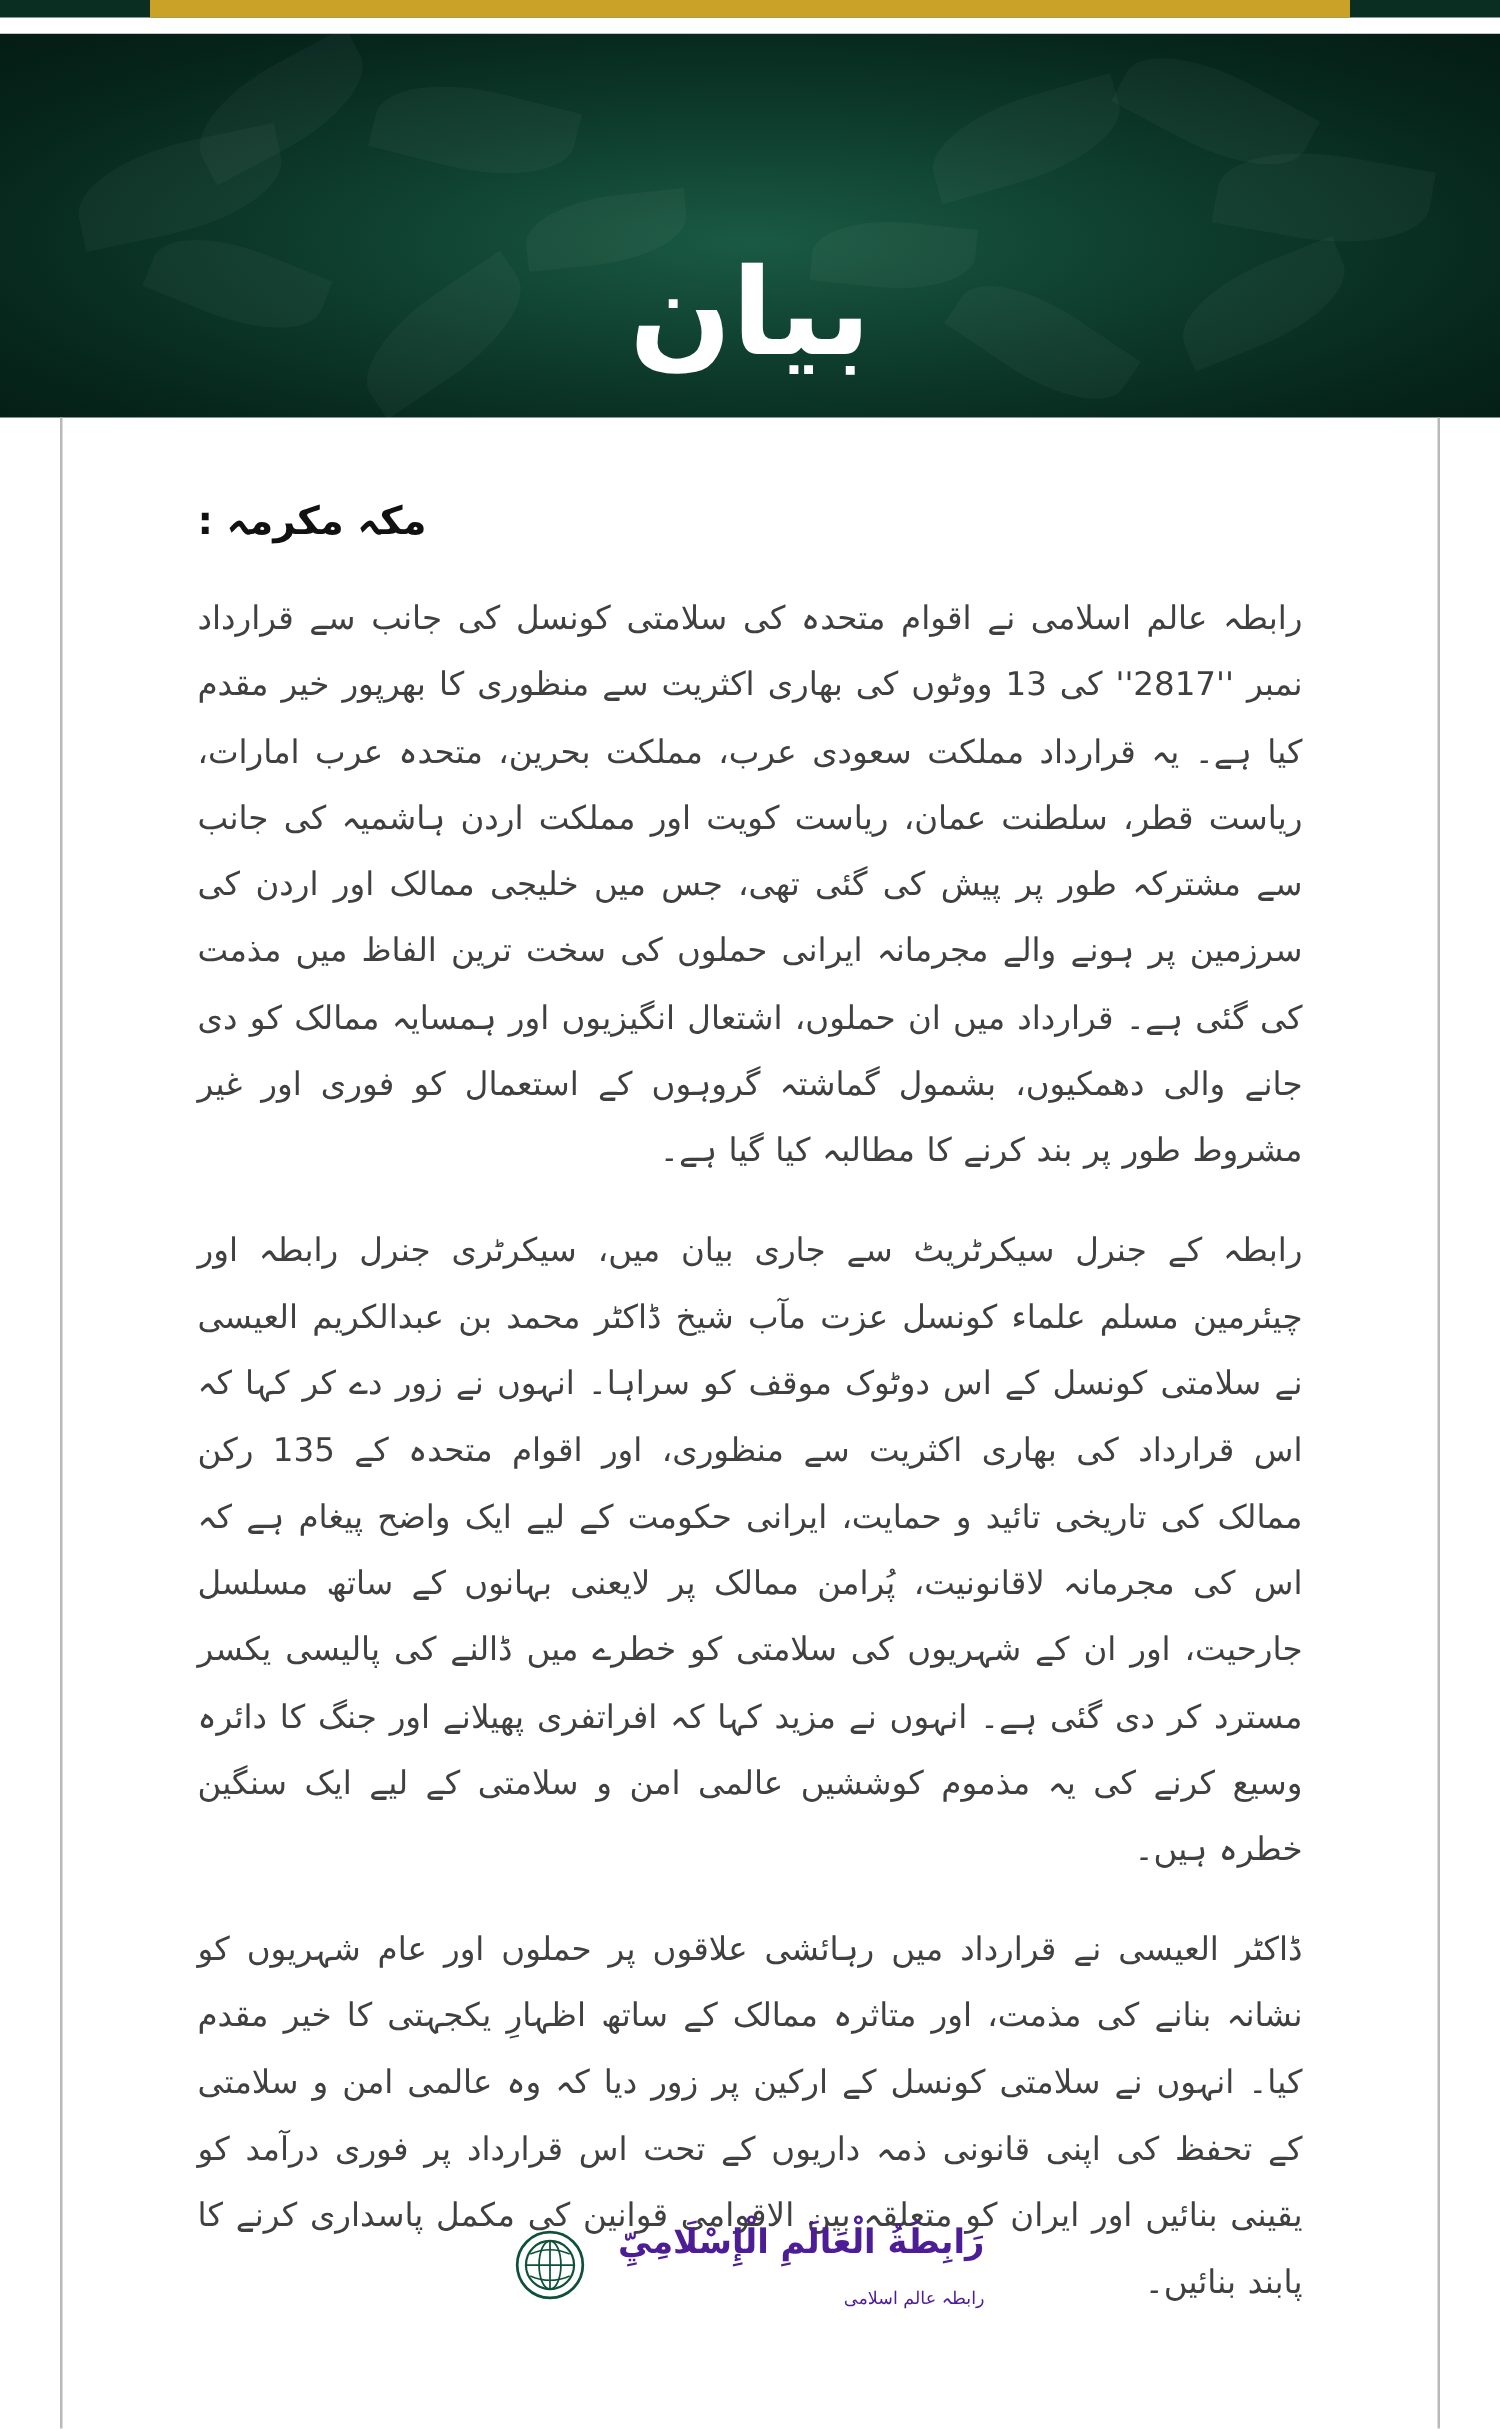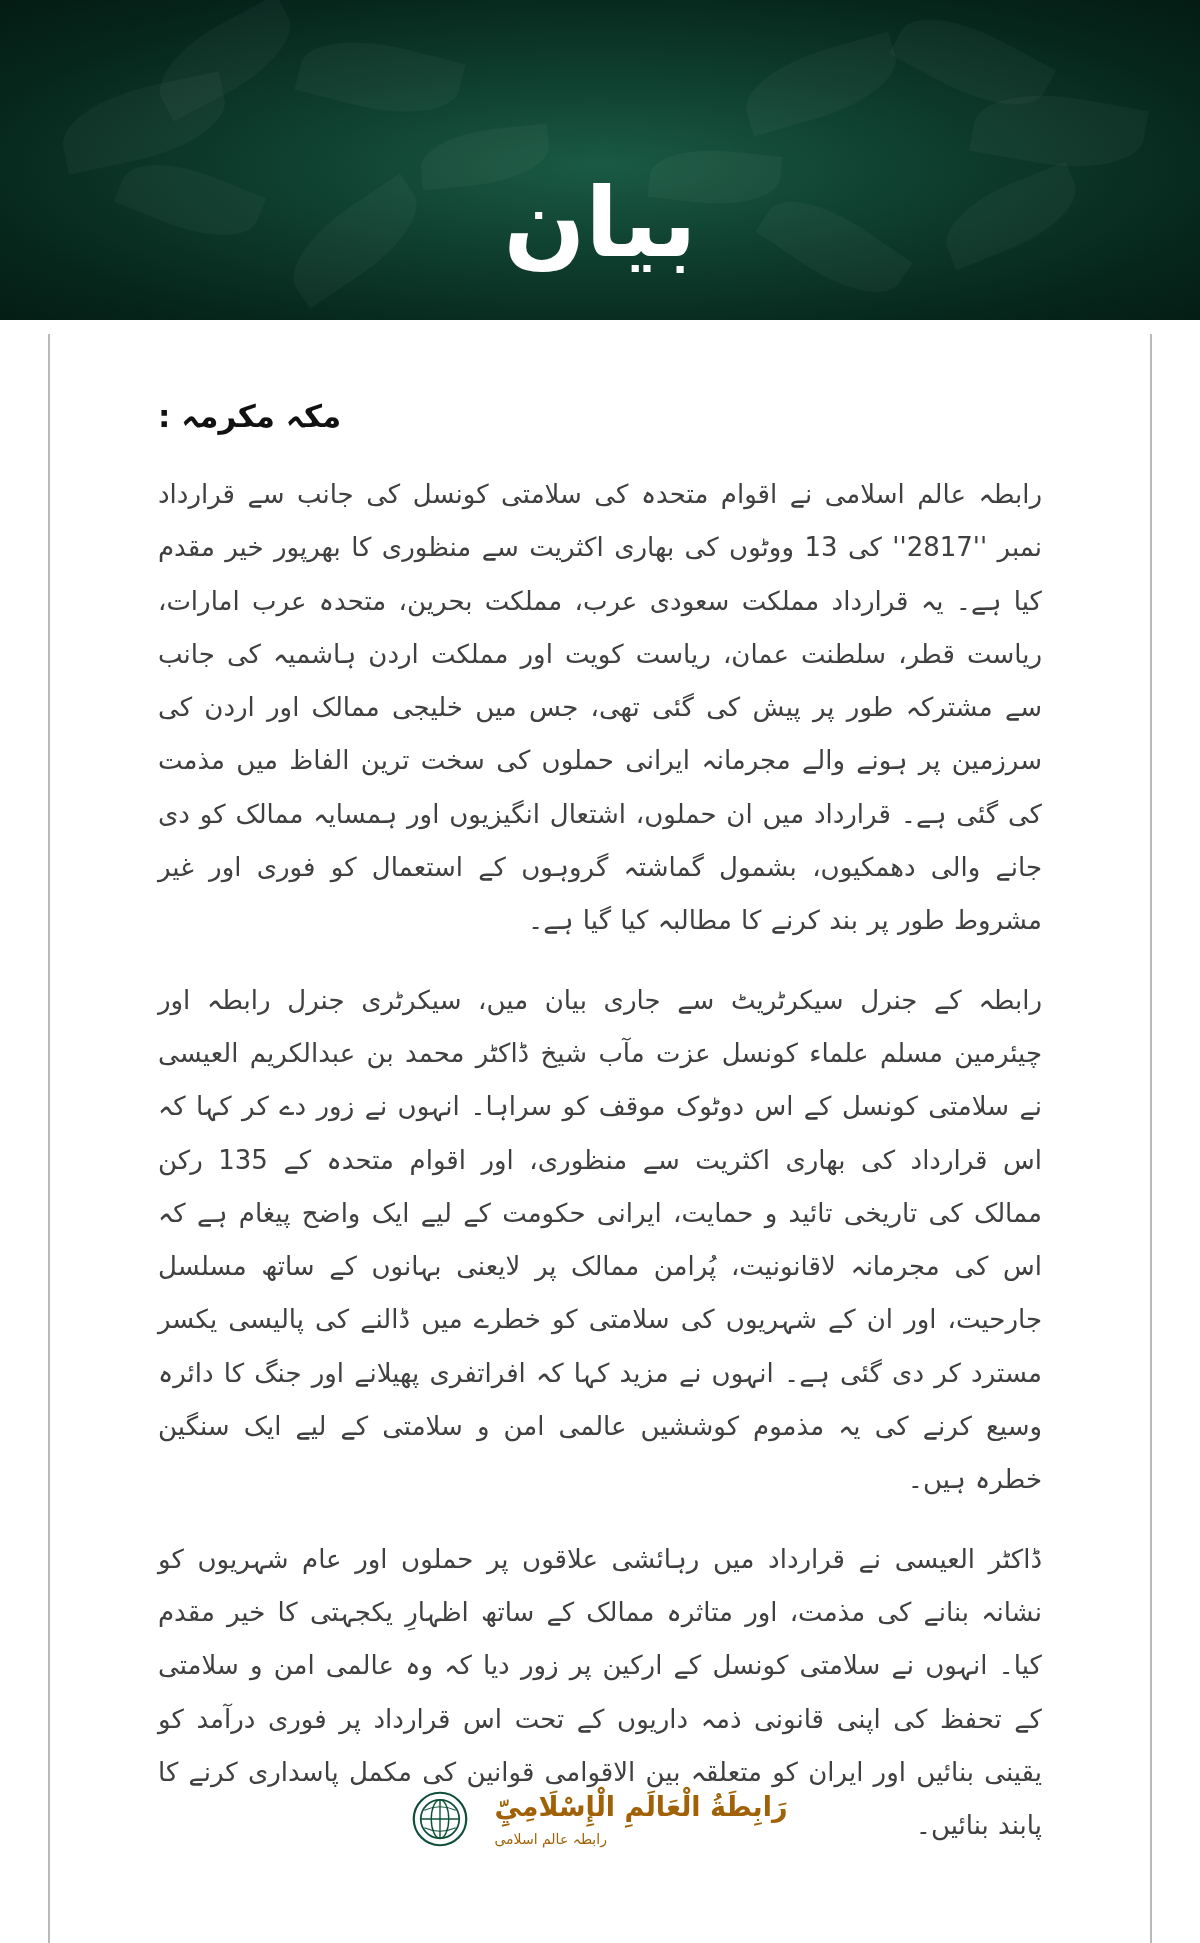--- a/index.html
+++ b/index.html
@@ -35,21 +35,21 @@
     top: 0;
     left: 120px;
     width: 960px;
     height: 14px;
     background: #c9a227;
   }
 
   
   .hero {
     position: absolute;
-    top: 0;
+    top: 27px;
     left: 0;
     width: 1200px;
     height: 320px;
     background:
       radial-gradient(ellipse at 50% 52%, #1a5a44 0%, #0d3a2b 45%, #06251b 78%, #041c14 100%);
     overflow: hidden;
   }
   .hero .leaf {
     position: absolute;
     background: rgba(255,255,255,0.035);
@@ -141,35 +141,35 @@
     position: absolute;
     bottom: 96px;
     left: 0;
     width: 1200px;
     display: flex;
     align-items: center;
     justify-content: center;
     gap: 26px;
   }
   .footer .wordmark {
-    text-align: left;
-    color: #a16207;
+    text-align: right;
+    color: #4c1d95;
     font-family: "DejaVu Sans", sans-serif;
     direction: rtl;
   }
   .footer .wordmark .ar-top {
     font-size: 27px;
     font-weight: 700;
     line-height: 1.15;
     letter-spacing: 0.5px;
   }
   .footer .wordmark .ar-bottom {
     font-size: 14px;
     letter-spacing: 3px;
-    margin-top: 9px;
+    margin-top: 21px;
   }
   .globe-emblem { width: 56px; height: 56px; display: block; }
 </style>
 </head>
 <body>
 
 <div class="page">
 
   <div class="top-gold-bar">
     <div class="gold-seg"></div>

